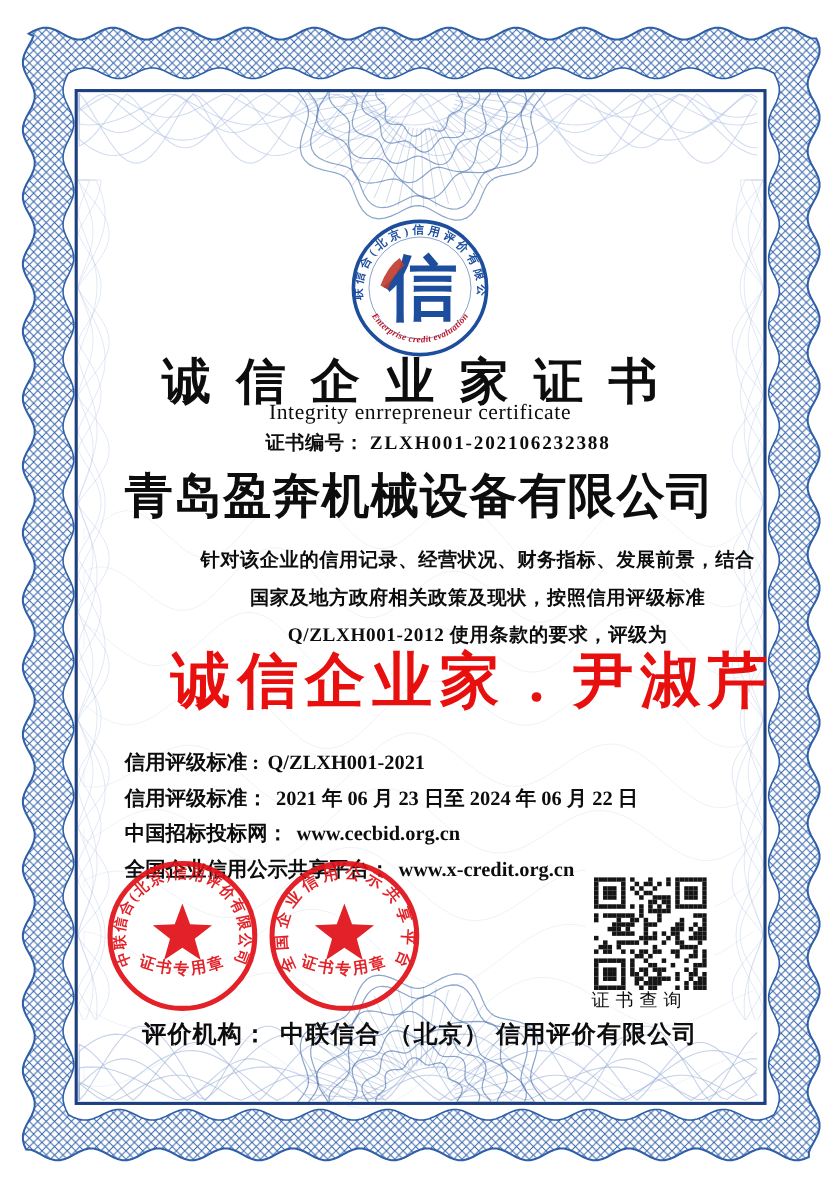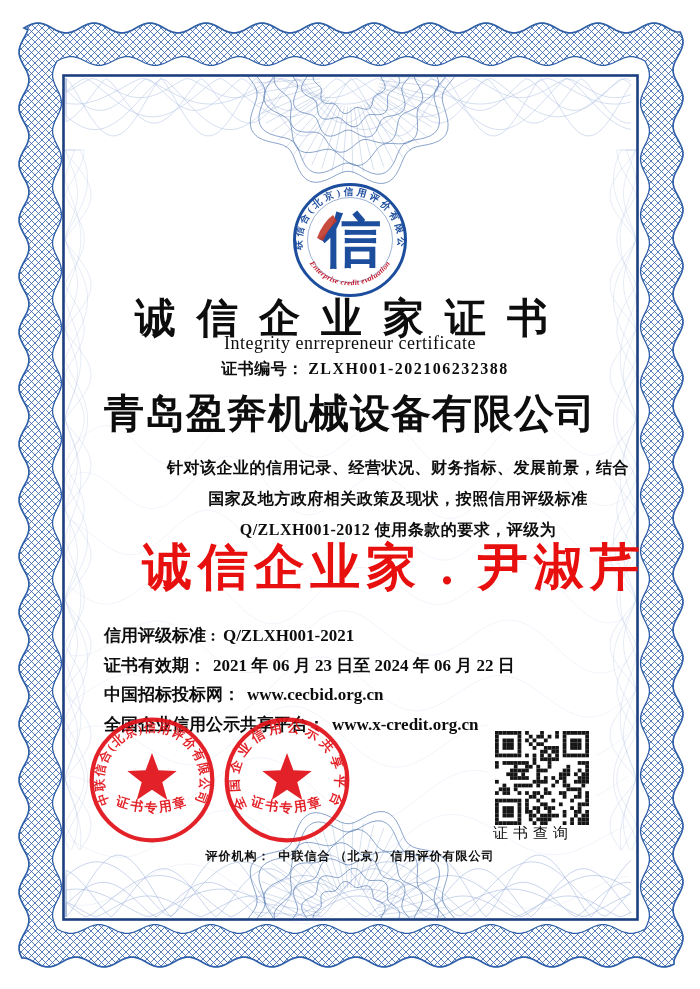--- a/index.html
+++ b/index.html
@@ -22,21 +22,21 @@
   .info .lab{margin-right:7px;}
   .stamp{position:absolute;width:130px;height:130px;z-index:3;opacity:0.93;}
   .stamp1{left:87px;top:715px;}
   .stamp2{left:222px;top:715px;}
   .st-cn{font-size:12px;font-weight:700;letter-spacing:1.5px;}
   .st-cn2{font-size:13px;font-weight:700;letter-spacing:4.5px;}
   .st-bt{font-size:13px;font-weight:700;letter-spacing:2px;}
   .qr-panel{position:absolute;left:488px;top:722px;width:108px;height:104px;background:#fff;z-index:2;}
   #qr{position:absolute;left:7px;top:9px;}
   .qr-caption{position:absolute;left:488px;top:824px;width:108px;text-align:left;font-size:15px;font-weight:400;letter-spacing:5px;padding-left:5px;box-sizing:border-box;z-index:2;}
-  .issuer{top:848px;font-size:12px;font-weight:700;letter-spacing:1px;}
+  .issuer{top:848px;font-size:20px;font-weight:700;letter-spacing:1px;}
   .issuer .lab{margin-right:4px;}
 </style>
 </head>
 <body>
 
 <div class="cert">
 
   <svg id="deco" xmlns="http://www.w3.org/2000/svg">
       <defs>
         <pattern id="net" width="7" height="7" patternUnits="userSpaceOnUse">
@@ -193,21 +193,21 @@
   <div class="abs body-par">
     <div>针对该企业的信用记录、经营状况、财务指标、发展前景，结合</div>
     <div>国家及地方政府相关政策及现状，按照信用评级标准</div>
     <div>Q/ZLXH001-2012 使用条款的要求，评级为</div>
   </div>
 
   <div class="abs award" id="award" style="color: rgb(232, 16, 14);">诚信企业家 . 尹淑芹</div>
 
   <div class="info">
     <div><span class="lab">信用评级标准 :</span><span>Q/ZLXH001-2021</span></div>
-    <div><span class="lab">证书有效期：</span><span>2021 年 06 月 23 日至 2024 年 06 月 22 日</span></div>
+    <div><span class="lab">信用评级标准：</span><span>2021 年 06 月 23 日至 2024 年 06 月 22 日</span></div>
     <div><span class="lab">中国招标投标网：</span><span>www.cecbid.org.cn</span></div>
     <div><span class="lab">全国企业信用公示共享平台：</span><span>www.x-credit.org.cn</span></div>
   </div>
 
   <svg class="stamp stamp1" viewBox="0 0 130 130" xmlns="http://www.w3.org/2000/svg">
     <circle cx="65" cy="65" r="60.3" fill="none" stroke="#e01218" stroke-width="4.2"></circle>
     <polygon points="65,38 71.4,55.3 89.7,56 75.3,67.3 80.3,85 65,74.8 49.7,85 54.7,67.3 40.3,56 58.6,55.3" fill="#e01218"></polygon>
     <path id="s1a" d="M21,85.5 A48.5,48.5 0 1,1 109,85.5" fill="none"></path>
     <path id="s1b" d="M30,90 Q65,103 100,90" fill="none"></path>
     <text class="st-cn" fill="#e01218" text-anchor="middle"><textPath href="#s1a" startOffset="50%">中联信合(北京)信用评价有限公司</textPath></text>

